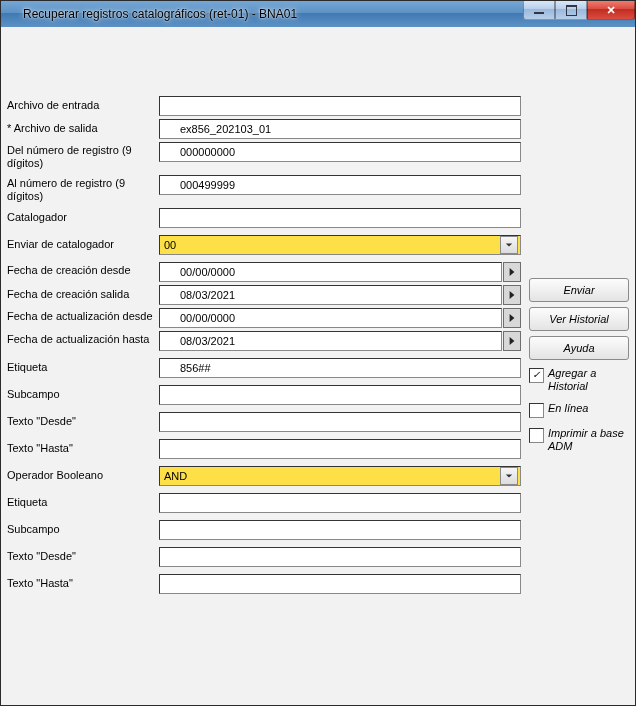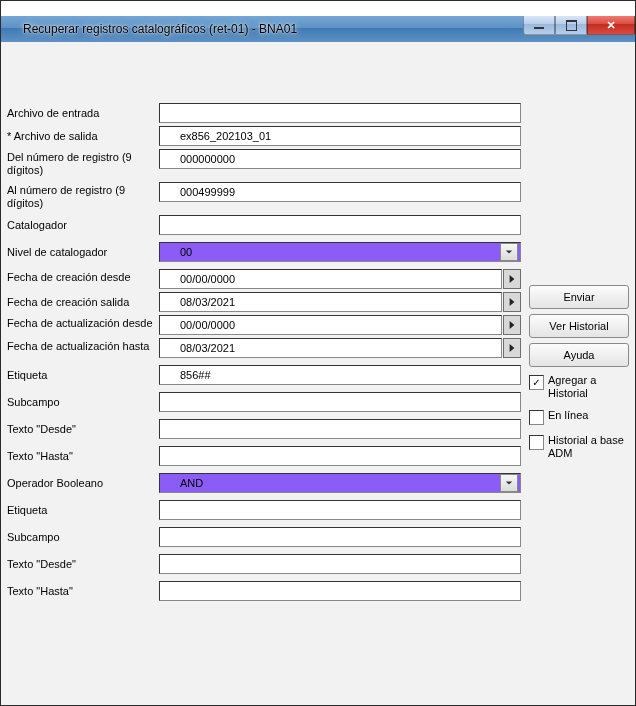--- a/index.html
+++ b/index.html
@@ -20,21 +20,20 @@
     overflow: hidden;
   }
   
   .titlebar {
     height: 26px;
     background: linear-gradient(to bottom, #74a7d6 0%, #5d92c4 45%, #3f78b2 46%, #5d92c4 100%);
     display: flex;
     align-items: stretch;
     color: #000;
     flex: 0 0 auto;
-    margin-top: 15px;
   }
   .titlebar .app-icon {
     width: 20px;
     display: flex;
     align-items: center;
     justify-content: center;
     opacity: 0;
   }
   .titlebar .title {
     flex: 1;
@@ -93,20 +92,21 @@
     overflow: auto;
     background: #f2f2f2;
   }
   .side-area {
     width: 100px;
     padding: 6px 6px 6px 2px;
     background: #f2f2f2;
     display: flex;
     flex-direction: column;
     gap: 5px;
+    font-style: italic;
   }
   
   .row {
     display: flex;
     align-items: center;
     margin-bottom: 3px;
   }
   .row.tall { align-items: flex-start; }
   .lbl {
     width: 148px;
@@ -127,24 +127,24 @@
     background: #fff;
     padding: 1px 20px;
     font: inherit;
     color:#000;
   }
   .sel {
     flex: 1;
     height: 20px;
     box-sizing: border-box;
     border: 1px inset #888;
-    background: #8b5cf6;
-    display: flex;
-    align-items: center;
-    padding: 0 2px 0 20px;
+    background: #fde047;
+    display: flex;
+    align-items: center;
+    padding: 0 2px 0 4px;
   }
   .sel .sel-val { flex:1; }
   .sel .sel-arrow {
     width: 16px; height: 16px;
     background: linear-gradient(#f6f6f6,#dcdcdc);
     border:1px solid #8a8a8a;
     display:flex; align-items:center; justify-content:center;
   }
   .sel .sel-arrow svg { width:8px; height:8px; }
   .date-btn {
@@ -254,21 +254,21 @@
       <div class="row">
         <div class="lbl">Catalogador</div>
         <div class="fld">
             <input class="txt" value="" style="">
           </div>
       </div>
 
       <div class="gap"></div>
 
       <div class="row">
-        <div class="lbl">Nivel de catalogador</div>
+        <div class="lbl">Enviar de catalogador</div>
         <div class="fld">
           <div class="sel">
             <span class="sel-val">00</span>
             <span class="sel-arrow">
               <svg viewBox="0 0 10 10">
                   <path d="M1 3 L5 7 L9 3 Z" fill="#333"></path>
                 </svg>
             </span>
           </div>
         </div>
@@ -424,18 +424,18 @@
       <div class="chk-row">
         <div class="chk checked"></div>
         <span>Agregar a Historial</span>
       </div>
       <div class="chk-row">
         <div class="chk"></div>
         <span>En línea</span>
       </div>
       <div class="chk-row">
         <div class="chk"></div>
-        <span>Historial a base ADM</span>
+        <span>Imprimir a base ADM</span>
       </div>
     </div>
 
   </div>
 </div>
 
 </body></html>

